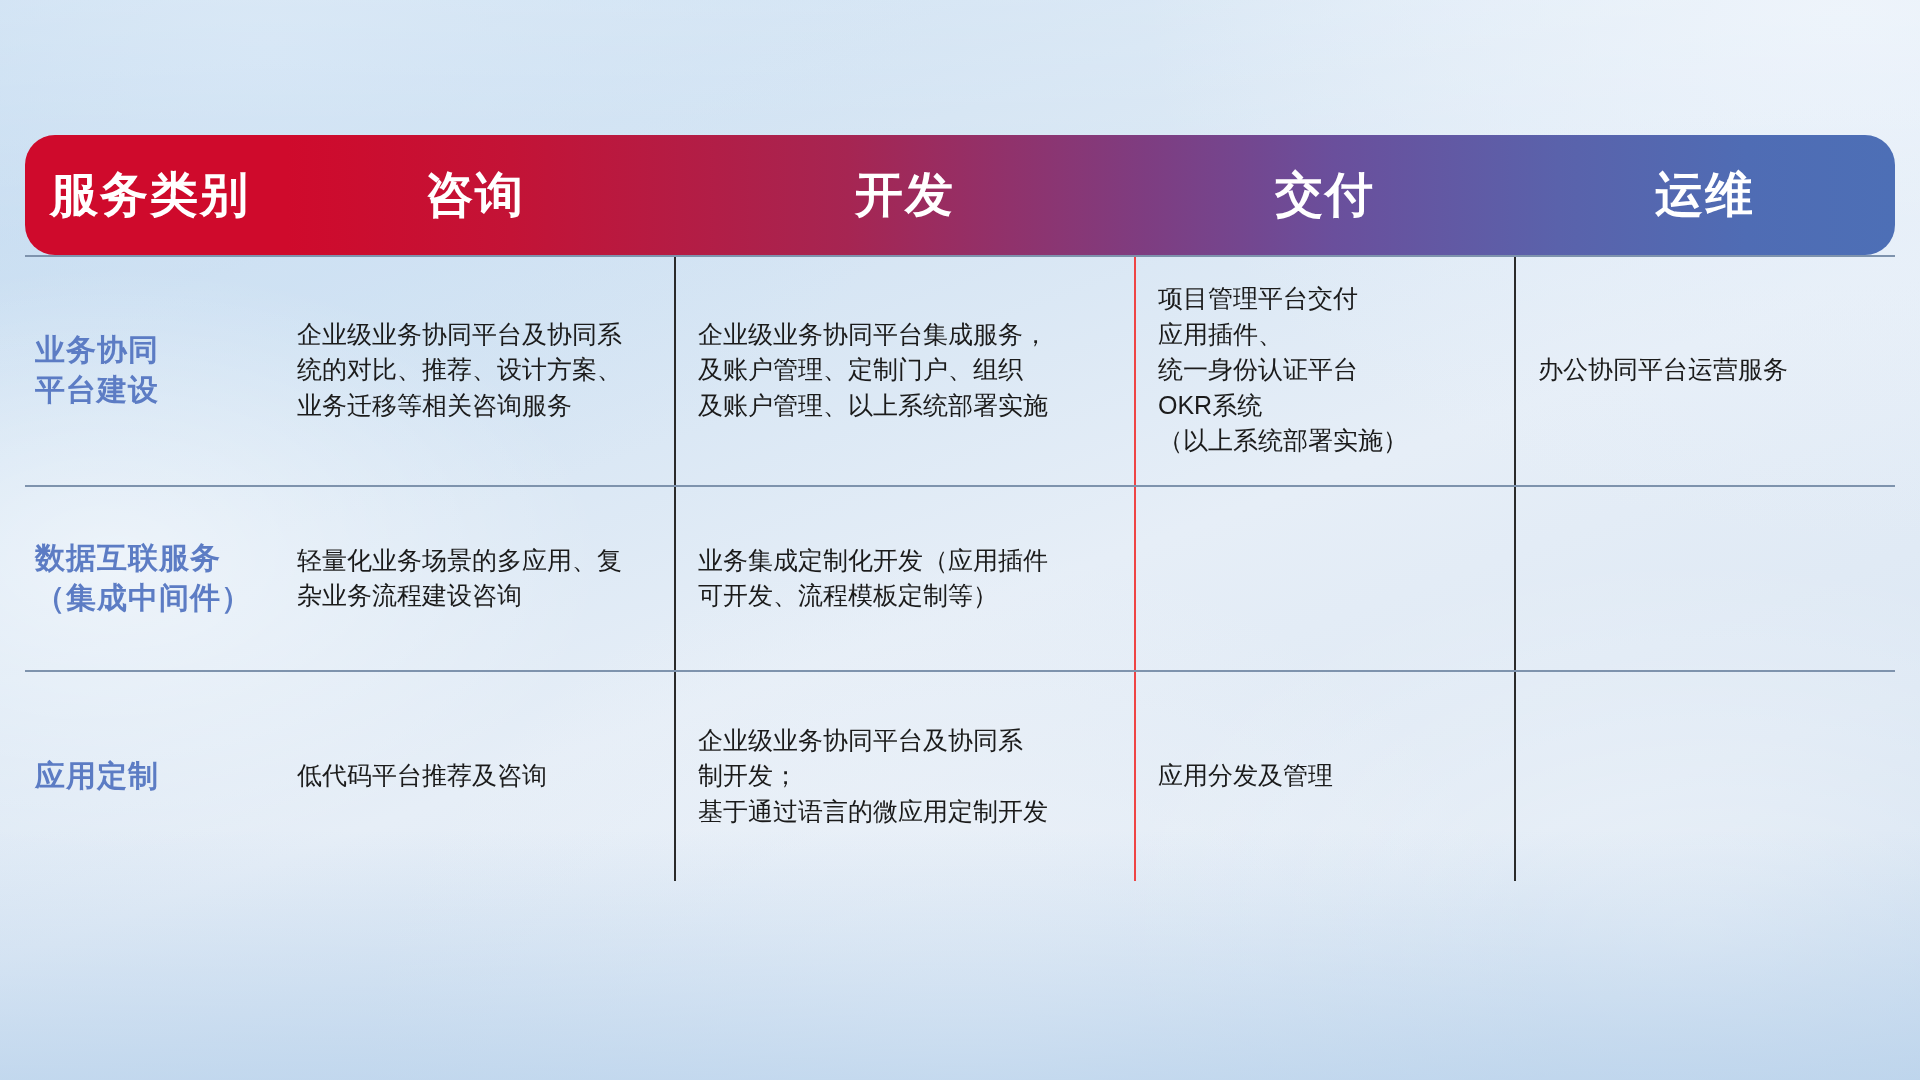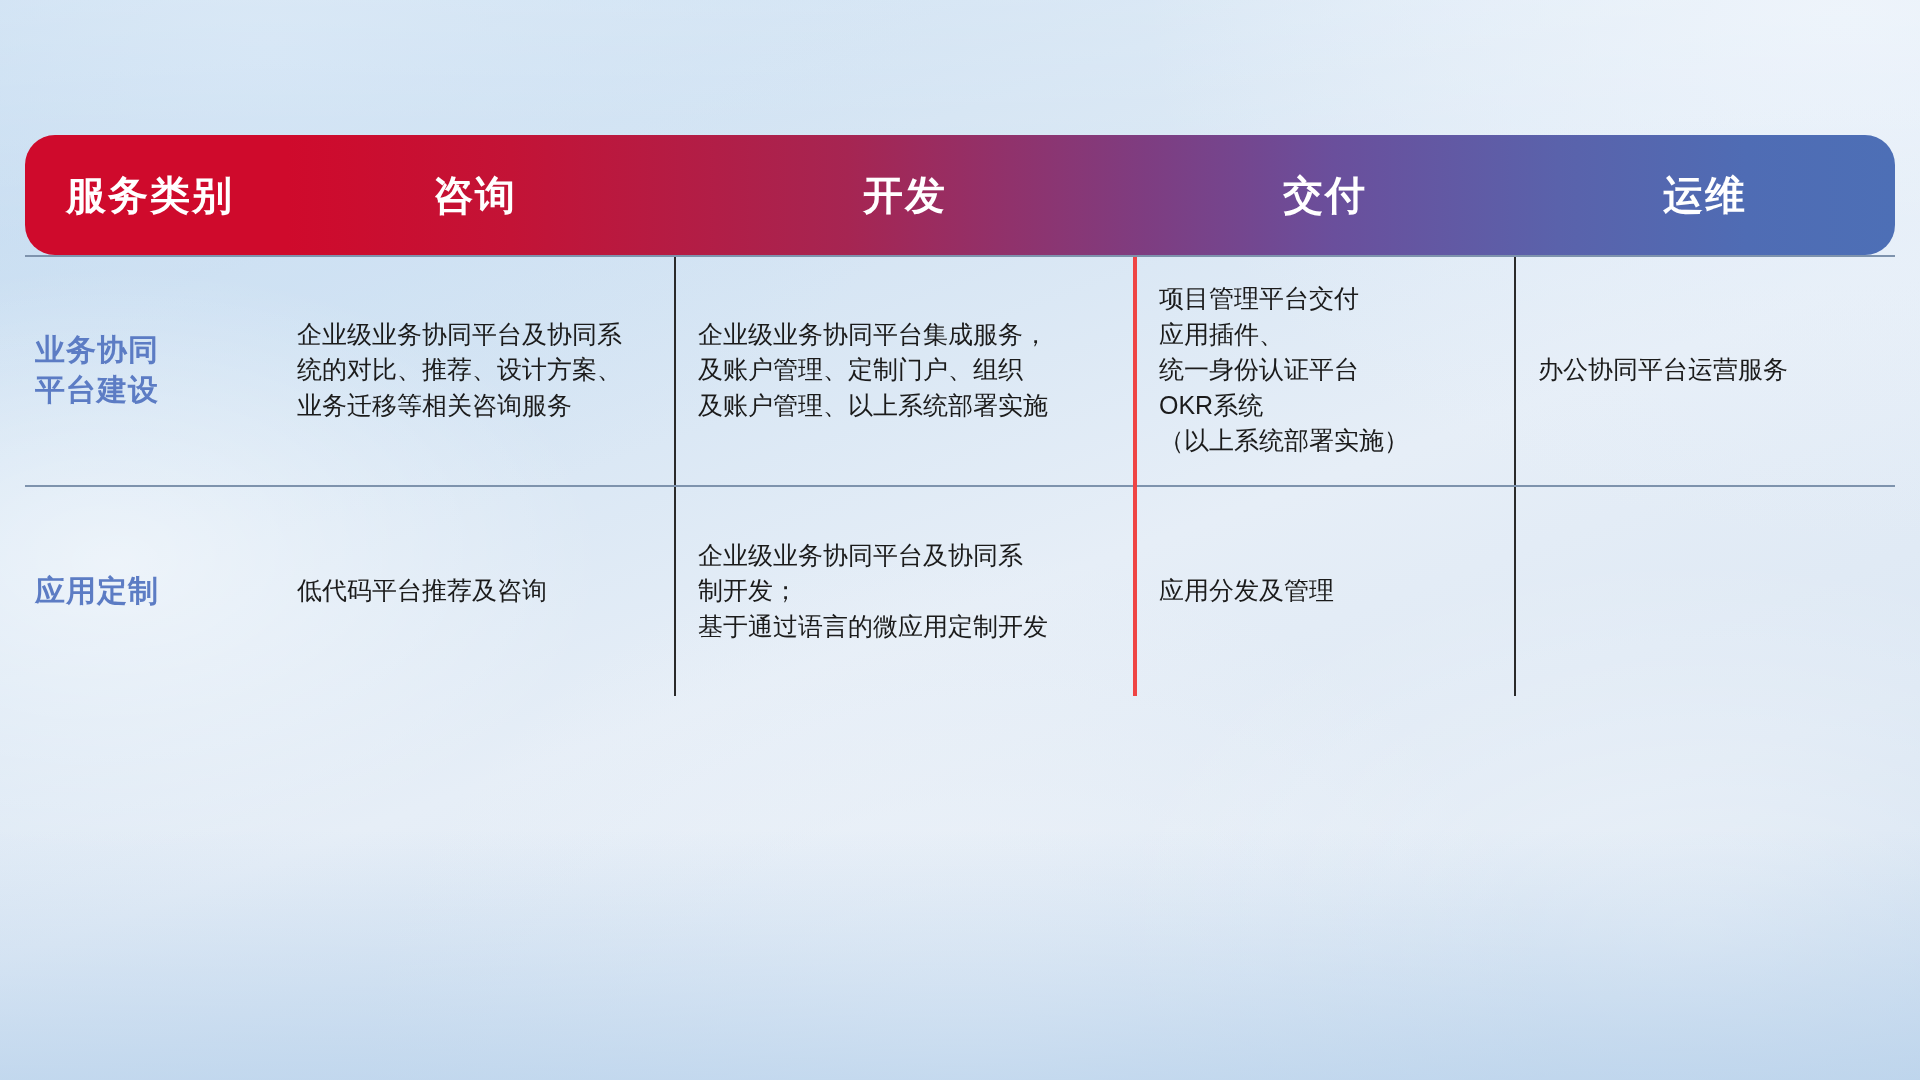--- a/index.html
+++ b/index.html
@@ -54,21 +54,21 @@
     border-collapse: collapse;
     table-layout: fixed;
   }
 
   
   thead th {
     height: 120px;
     vertical-align: middle;
     text-align: center;
     color: #ffffff;
-    font-size: 40px;
+    font-size: 48px;
     font-weight: bold;
     letter-spacing: 2px;
     position: relative;
     border: 0;
   }
   thead tr {
     background: linear-gradient(to right,
       #cf0a2c 0%,
       #cf0a2c 14%,
       #c31336 26%,
@@ -102,21 +102,21 @@
     font-size: 30px;
     font-weight: bold;
     line-height: 1.34;
     letter-spacing: 1px;
     border-right: 0;
     padding: 24px 10px;
   }
   
 
   td.col-consult { border-right: 2px solid #2a2a2a; }
-  td.col-dev     { border-right: 4px solid #ef4444; }
+  td.col-dev     { border-right: 2px solid #ef4444; }
   td.col-deliver { border-right: 2px solid #2a2a2a; }
   td.col-ops     { border-right: 0; margin-top: 35px; }
 
   tbody tr.r1 td { height: 200px; }
   tbody tr.r2 td { height: 185px; }
   tbody tr.r3 td { height: 210px; }
 
   .cell-lines > div { white-space: nowrap; }
 
   
@@ -187,20 +187,47 @@
           </div>
         </td>
 
         <td class="col-ops">
           <div class="cell-lines">
             <div>办公协同平台运营服务</div>
           </div>
         </td>
       </tr>
 
+      <tr class="r2">
+
+        <td class="rowlabel">
+          <div class="cell-lines">
+            <div>数据互联服务</div>
+            <div>（集成中间件）</div>
+          </div>
+        </td>
+
+        <td class="col-consult">
+          <div class="cell-lines">
+            <div>轻量化业务场景的多应用、复</div>
+            <div>杂业务流程建设咨询</div>
+          </div>
+        </td>
+
+        <td class="col-dev">
+          <div class="cell-lines">
+            <div>业务集成定制化开发（应用插件</div>
+            <div>可开发、流程模板定制等）</div>
+          </div>
+        </td>
+
+        <td class="col-deliver"></td>
+
+        <td class="col-ops"></td>
+      </tr>
 
       <tr class="r3">
 
         <td class="rowlabel">
           <div class="cell-lines">
             <div>应用定制</div>
           </div>
         </td>
 
         <td class="col-consult">

